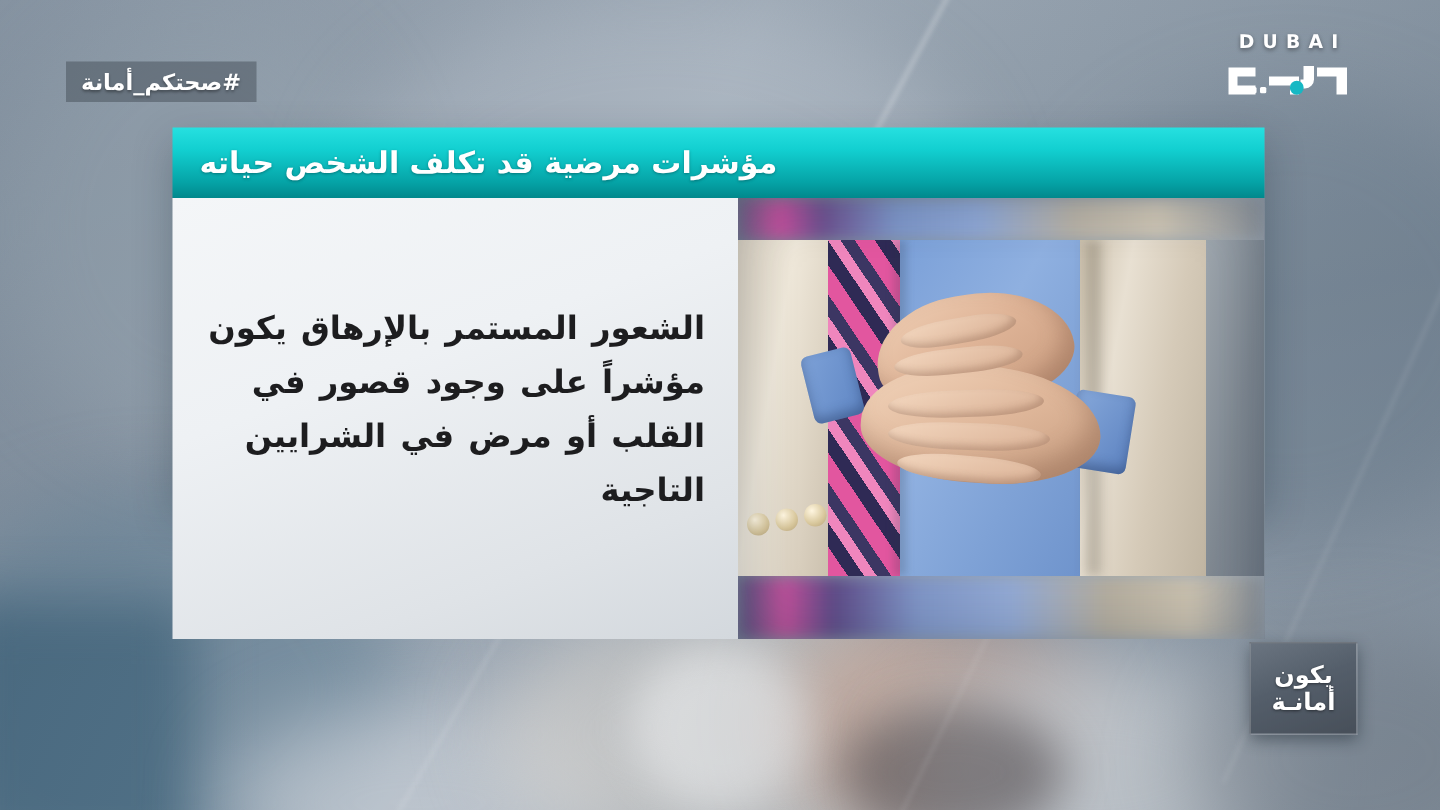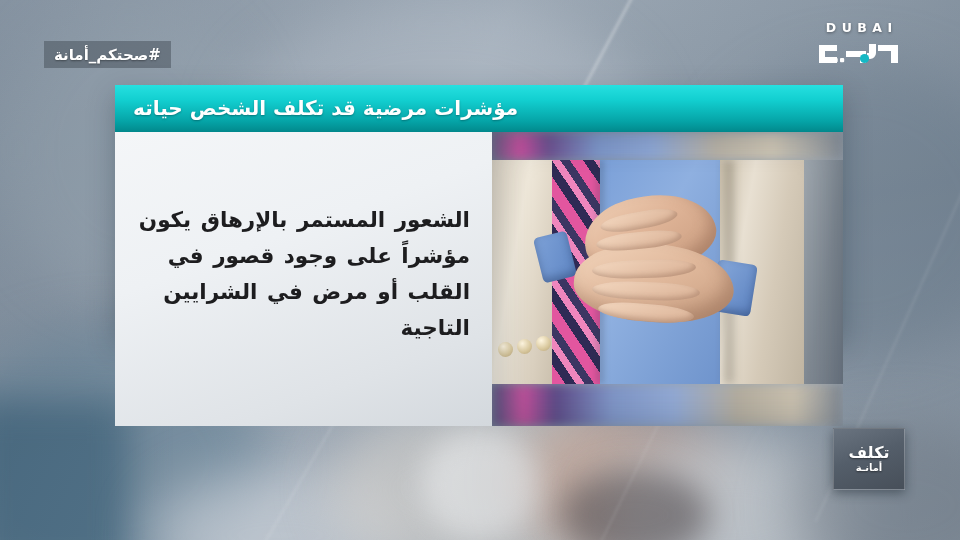--- a/index.html
+++ b/index.html
@@ -150,21 +150,21 @@
   #program-logo{
     position:absolute; left:833px; top:428px; width:72px; height:62px;
     background:linear-gradient(160deg,#6a7480 0%,#545e6a 45%,#474f59 100%);
     border:1px solid rgba(255,255,255,.22);
     display:flex; flex-direction:column; align-items:center; justify-content:center;
     gap:1px; direction:rtl;
     box-shadow:0 3px 10px rgba(20,30,40,.45);
   }
   #program-logo .ln{ color:#fff; font-size:16px; font-weight:700; line-height:1.06;
     text-shadow:0 1px 2px rgba(0,0,0,.45); }
-  #program-logo .ln2{ font-size:10px; letter-spacing:1px; }
+  #program-logo .ln2{ font-size:16px; letter-spacing:1px; }
 </style>
 </head>
 <body>
 
 <div id="broadcast-frame">
 
   <div class="bg-base">
     <div class="bg-blob b11"></div>
     <div class="bg-blob b9"></div>
     <div class="bg-blob b10"></div>
@@ -246,17 +246,17 @@
             <div class="btn-dot" style="left:38px;top:0px"></div>
           </div>
         </div>
         <div class="ph photo-vig"></div>
       </div>
 
     </div>
   </div>
 
   <div id="program-logo">
-    <div class="ln">تكلف</div>
+    <div class="ln">يكون</div>
     <div class="ln ln2">أمانـة</div>
   </div>
 
 </div>
 
 </body></html>

